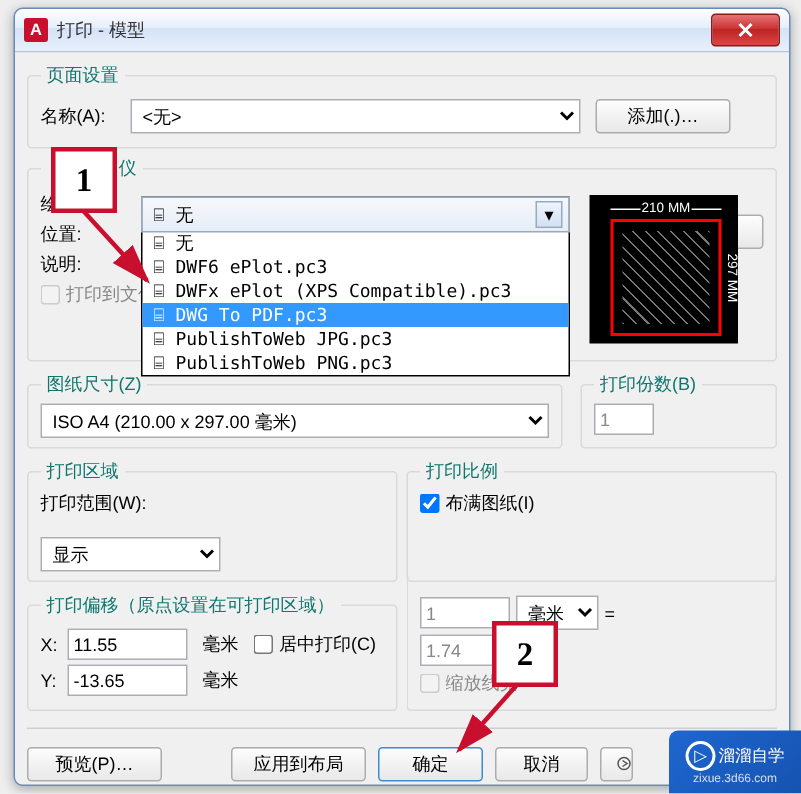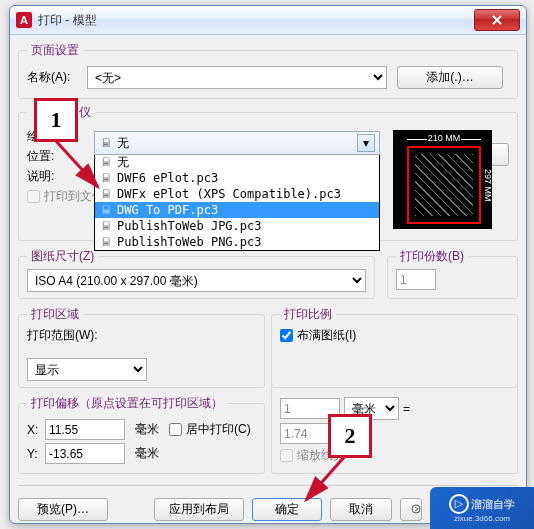--- a/index.html
+++ b/index.html
@@ -3,21 +3,21 @@
 <meta charset="utf-8">
 <style>
 body{margin:0;font-family:"Microsoft YaHei",Tahoma,sans-serif;font-size:12px;background:#eee;width:534px;height:529px;position:relative;overflow:hidden}
 .dialog{position:absolute;left:9px;top:5px;width:516px;height:517px;background:#f0f0f0;border:1px solid #6a8bb8;border-radius:6px;box-shadow:0 2px 8px rgba(0,0,0,.3)}
 .titlebar{height:28px;background:linear-gradient(#fdfeff,#e6eefb 45%,#d4e2f7 46%,#e8f0fb);border-radius:6px 6px 0 0;display:flex;align-items:center;padding:0 6px;border-bottom:1px solid #b5c6de}
 .titlebar .ico{width:16px;height:16px;background:#c8102e;color:#fff;font-weight:bold;font-size:11px;display:flex;align-items:center;justify-content:center;border-radius:2px;margin-right:6px}
 .titlebar .ttl{color:#333}
 .closebtn{margin-left:auto;width:44px;height:20px;background:linear-gradient(#e57373,#c33 45%,#b22 46%,#d44);border:1px solid #8b1a1a;border-radius:3px;color:#fff;display:flex;align-items:center;justify-content:center;font-size:12px}
 .body{padding:5px 8px}
 fieldset{border:1px solid #d9d9d9;border-radius:3px;margin:2px 0 5px 0;padding:4px 8px 6px 8px;position:relative}
-legend{padding:0 4px;color:#701a75}
+legend{padding:0 4px;color:#0f766e}
 .row{display:flex;align-items:center;margin:3px 0}
 .lbl{width:60px}
 select,input[type=text]{font-family:inherit;font-size:12px;border:1px solid #abadb3;height:21px;box-sizing:border-box;padding:1px 3px;background:#fff}
 select{height:23px}
 .btn{height:23px;border:1px solid #acacac;background:linear-gradient(#fdfdfd,#e8e8e8);border-radius:3px;padding:0 10px;font-size:12px;cursor:pointer}
 .btn:disabled{color:#888}
 
 .dd{position:absolute;left:94px;top:131px;width:284px;border:1px solid #000;background:#fff;z-index:10}
 .dd .head{background:linear-gradient(#f6f8fb,#e6edf8);border:1px solid #9ab;display:flex;align-items:center;padding:2px 4px;margin:-1px}
 .dd .head .arrow{margin-left:auto;width:16px;height:16px;background:linear-gradient(#eef3fb,#d3e1f5);border:1px solid #9ab;display:flex;align-items:center;justify-content:center}
@@ -33,21 +33,21 @@
 .sheet .dim-top::before{left:-2px}.sheet .dim-top::after{right:-2px}
 .sheet .dim-right{position:absolute;right:-14px;top:0;bottom:0;width:12px;color:#fff;font-size:9px;writing-mode:vertical-rl;text-align:center}
 .chk{margin:0 4px 0 0;vertical-align:middle}
 hr{border:none;border-top:1px solid #cfcfcf;margin:6px 0}
 .footer{display:flex;gap:8px;padding:6px 0}
 .footer .expand{width:22px}
 
 .ann-box{position:absolute;width:38px;height:38px;border:3px solid #c8102e;background:#fff;display:flex;align-items:center;justify-content:center;font-size:22px;font-weight:bold;font-family:"Times New Roman",serif;color:#000;z-index:30}
 .arrow-svg{position:absolute;z-index:29;pointer-events:none}
 
-.wm{position:absolute;right:0;bottom:0;width:104px;height:42px;background:linear-gradient(135deg,#1e66d0,#1653b0);color:#fff;display:flex;flex-direction:column;align-items:center;justify-content:center;font-size:11px;border-top-left-radius:6px}
+.wm{position:absolute;right:0;bottom:0;width:88px;height:42px;background:linear-gradient(135deg,#1e66d0,#1653b0);color:#fff;display:flex;flex-direction:column;align-items:center;justify-content:center;font-size:11px;border-top-left-radius:6px}
 .wm .logo{width:16px;height:16px;border:2px solid #fff;border-radius:50%;display:inline-flex;align-items:center;justify-content:center;margin-right:2px}
 .wm .sub{font-size:8px;opacity:.8}
 </style>
 </head>
 <body>
 
 <div class="dialog">
   <div class="titlebar">
     <span class="ico">A</span>
     <span class="ttl">打印 - 模型</span>
@@ -61,21 +61,21 @@
   <div class="body">
 
     <fieldset>
       <legend>页面设置</legend>
       <div class="row">
         <span class="lbl">名称(A):</span>
         <select style="width:300px">
           <option>&lt;无&gt;</option>
         </select>
         <span style="width:10px"></span>
-        <button class="btn" style="width:106px">添加(.)…</button>
+        <button class="btn" style="width:90px">添加(.)…</button>
       </div>
     </fieldset>
 
     <fieldset style="height:125px">
       <legend><span style="visibility:hidden">打印机</span><span>图仪</span></legend>
       <div style="position:absolute;right:8px;top:22px">
         <button class="btn" disabled="" style="width:90px">特性(R)…</button>
       </div>
       <div class="row">
           <span class="lbl">绘图仪</span>

